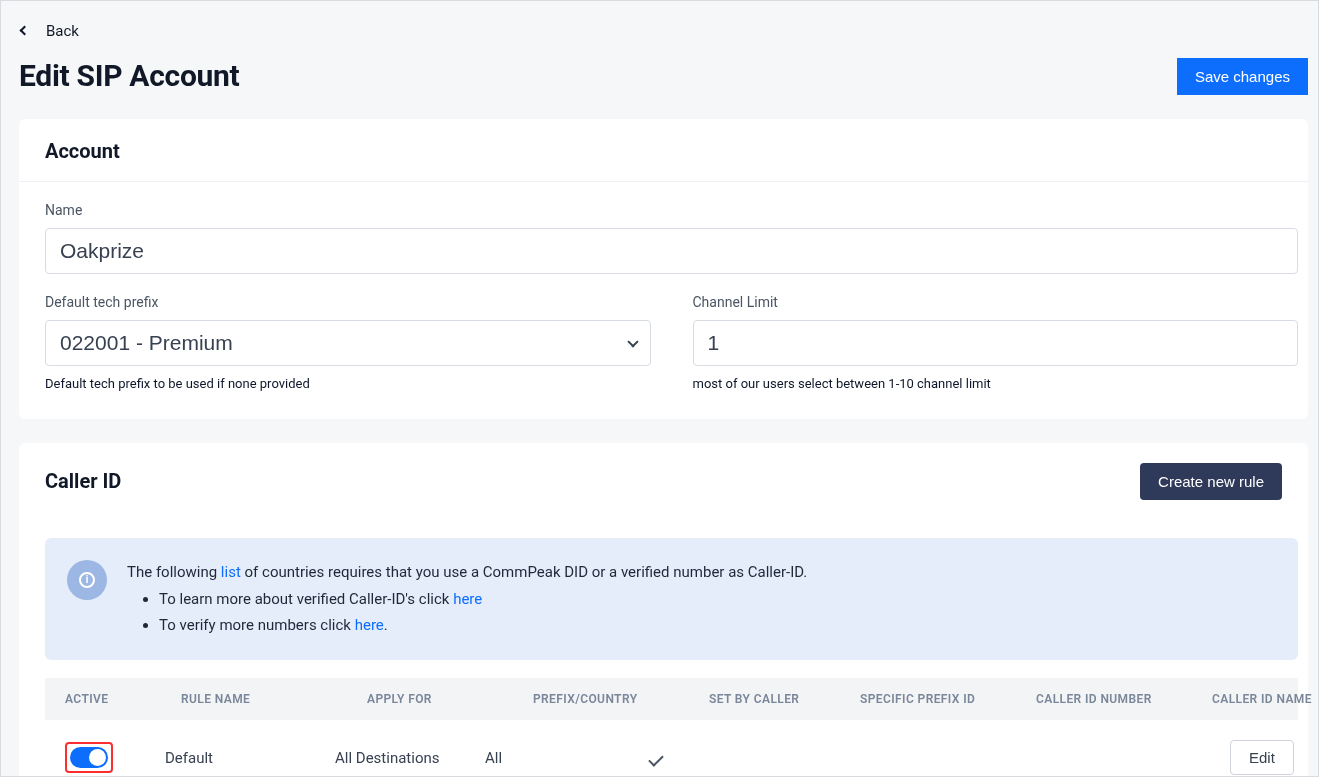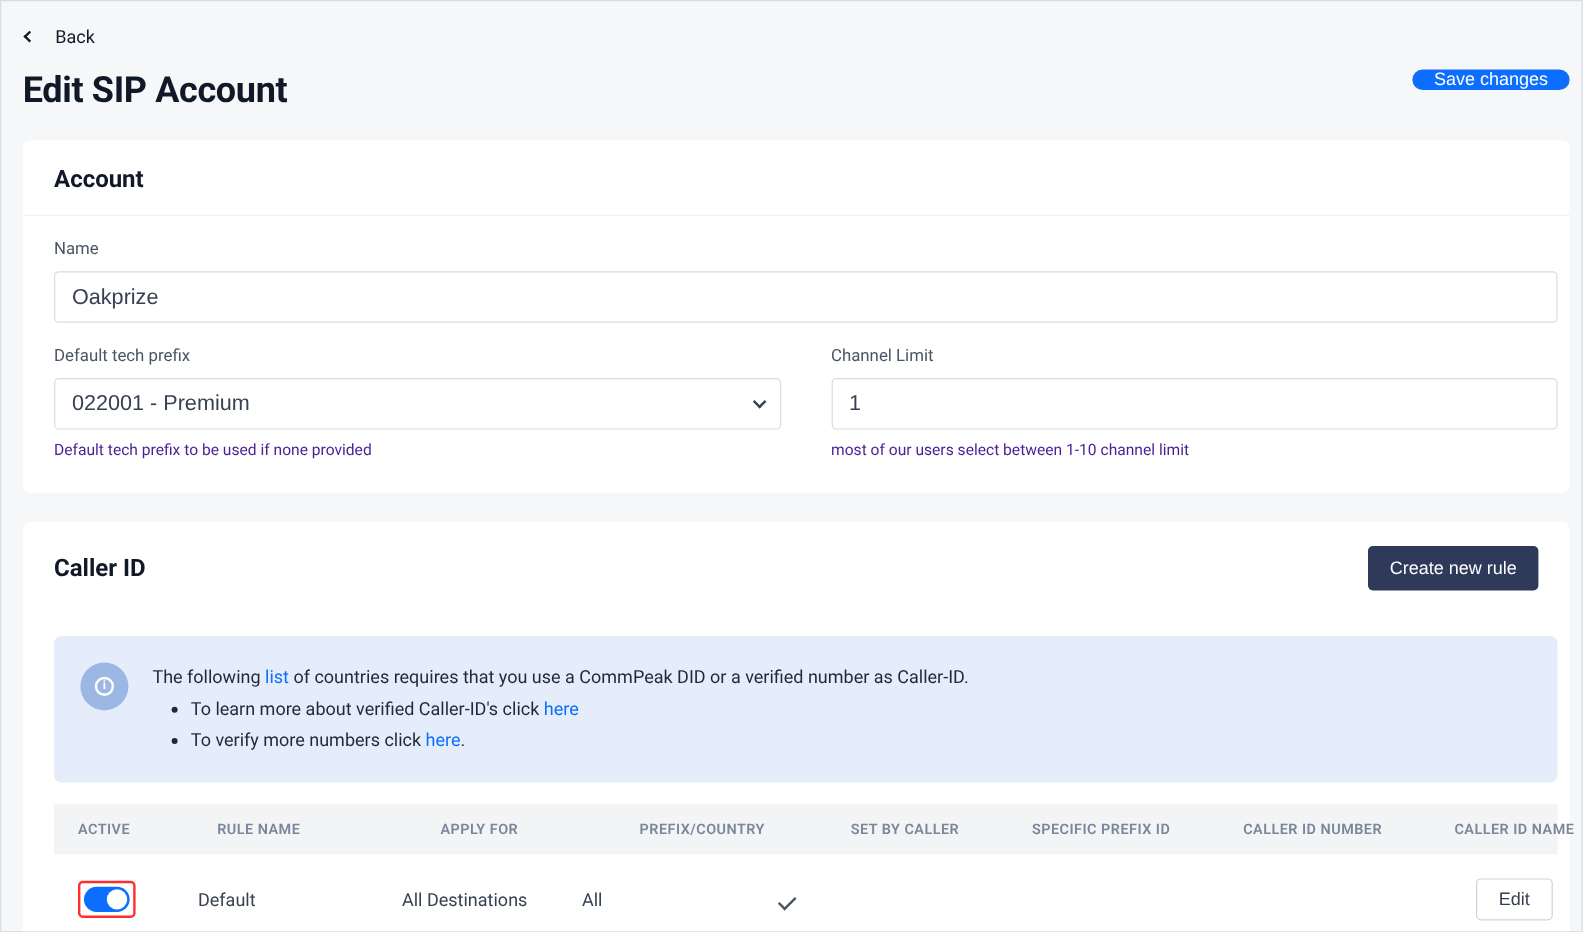--- a/index.html
+++ b/index.html
@@ -43,22 +43,22 @@
   .page-title {
     font-size: 30px;
     font-weight: 700;
     color: #111827;
     letter-spacing: -0.3px;
   }
   .btn-primary {
     background: #0d6efd;
     color: #fff;
     border: none;
-    border-radius: 12px;
-    padding: 0 18px;
+    border-radius: 0;
+    padding: 10px 18px;
     font-size: 15px;
     font-weight: 500;
     cursor: pointer;
   }
   .btn-dark {
     background: #2f3a5a;
     color: #fff;
     border: none;
     border-radius: 4px;
     padding: 10px 18px;
@@ -104,39 +104,39 @@
     font-size: 14px;
     color: #4b5563;
     margin-bottom: 10px;
     display: block;
   }
   .input {
     width: 100%;
     border: 1px solid #d8dce3;
     border-radius: 4px;
     padding: 10px 14px;
-    font-size: 18px;
+    font-size: 21px;
     color: #374151;
     background: #fff;
   }
   .select-wrap {
     position: relative;
   }
   .select-caret {
     position: absolute;
     right: 14px; top: 50%;
     width: 8px; height: 8px;
     border-right: 2px solid #374151;
     border-bottom: 2px solid #374151;
     transform: translateY(-65%) rotate(45deg);
     pointer-events: none;
   }
   .help-text {
     font-size: 13px;
-    color: #4c1d95;
+    color: #0f172a;
     margin-top: 10px;
   }
   .spacer-20 { height: 20px; }
 
   
   .caller-body {
     padding: 20px 10px 0 26px;
   }
   .info-box {
     background: #e5edfb;

